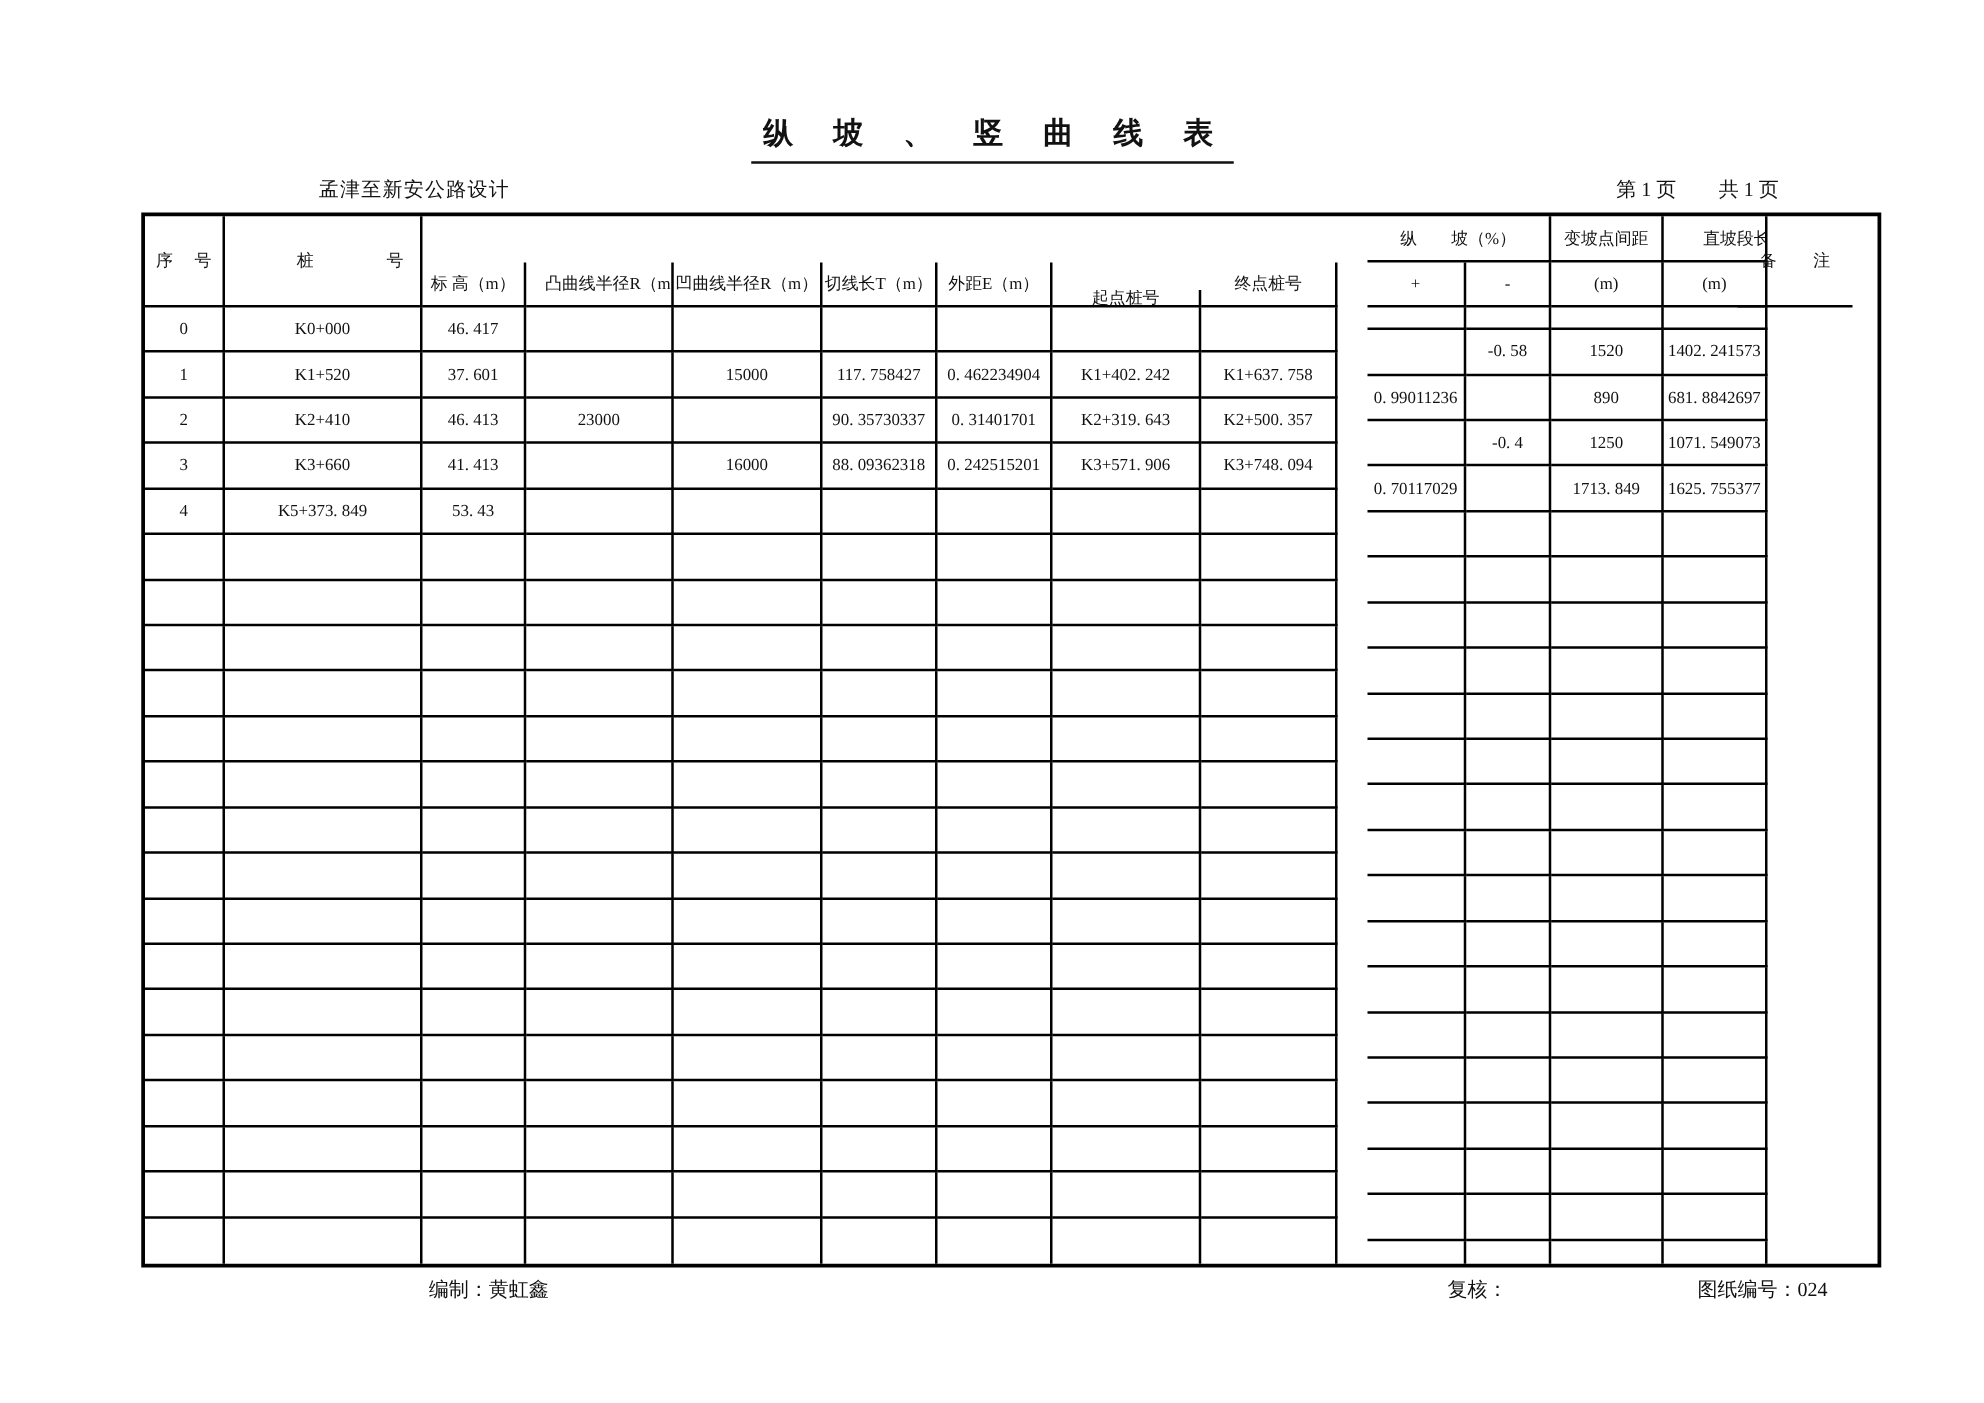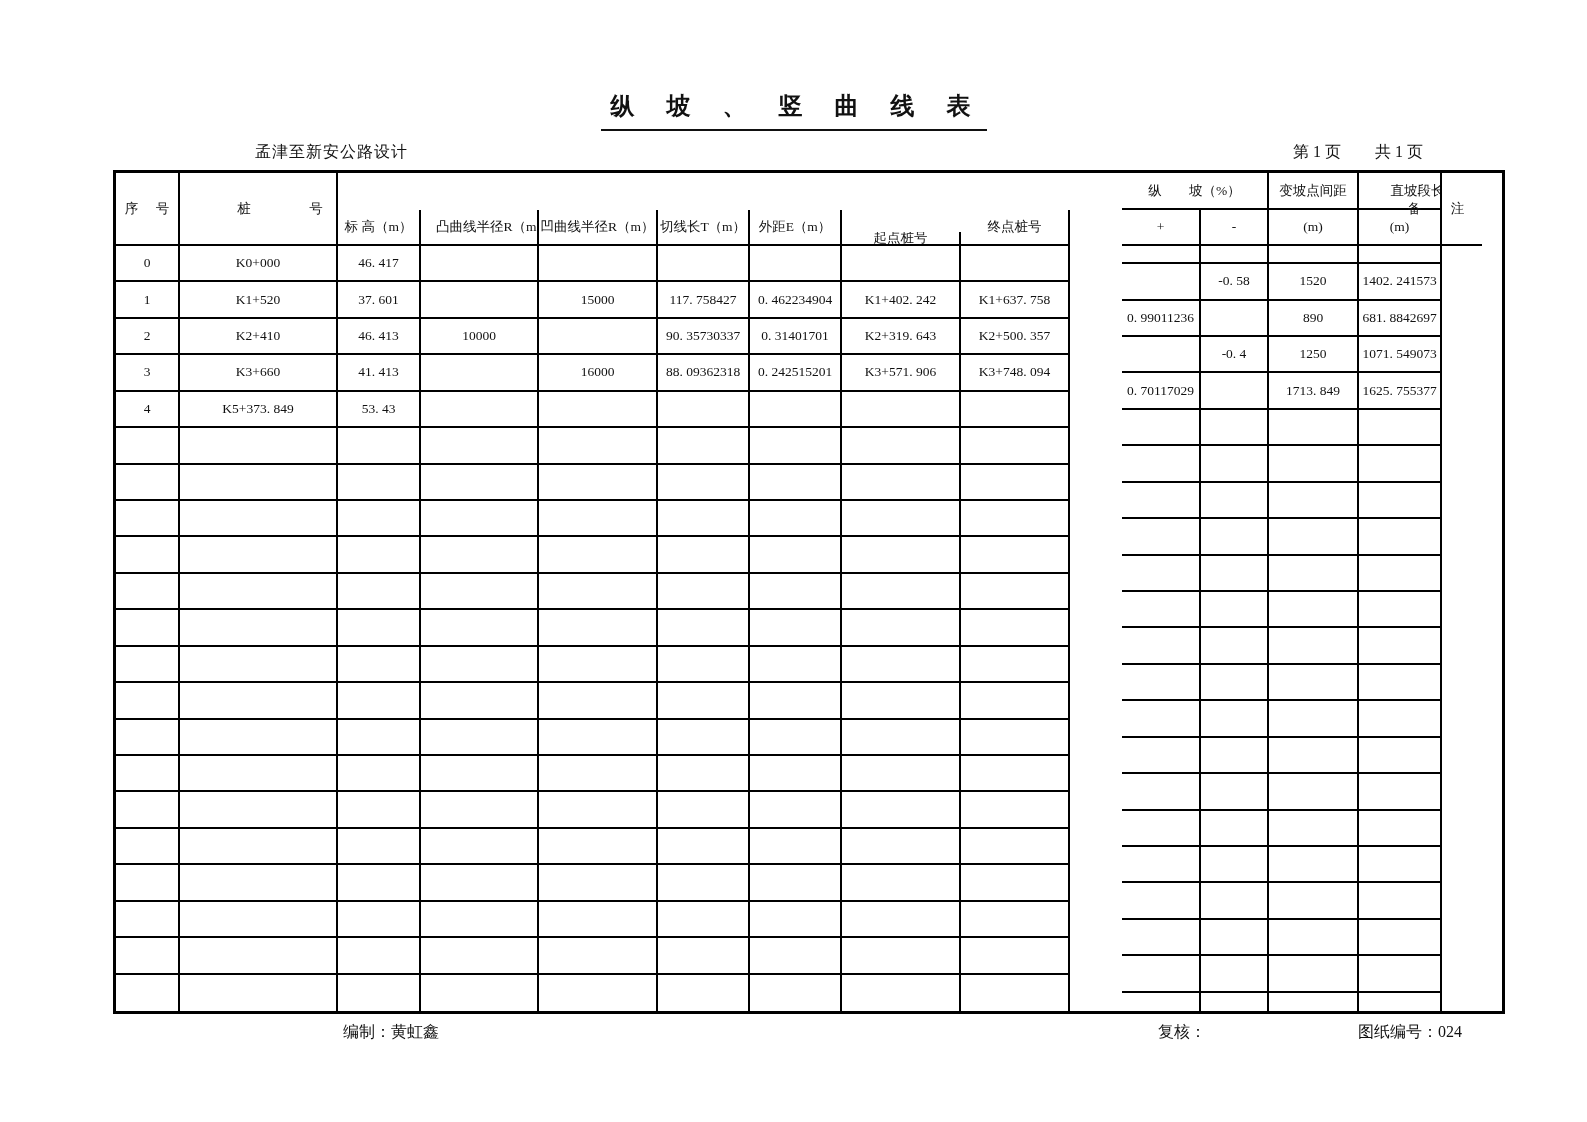--- a/index.html
+++ b/index.html
@@ -17,21 +17,21 @@
     letter-spacing:6px; word-spacing:14px;
     border-bottom:2px solid #111; padding:0 10px 7px 10px; white-space:nowrap;
   }
   .subtitle { position:absolute; top:142px; left:255px; font-size:16px; letter-spacing:1px; }
   .pageinfo { position:absolute; top:142px; left:1293px; font-size:16px; white-space:nowrap; }
   .pageinfo .gap { display:inline-block; width:34px; }
 
   .tbl { position:absolute; left:113px; top:170px; width:1392px; height:844px; border:3px solid #000; background:#fff; }
   .sec { position:absolute; top:0; height:100%; }
   .sec-main   { left:0;     width:954px; }
-  .sec-slope  { left:1006px; width:320px; }
+  .sec-slope  { left:978px; width:320px; }
   .sec-remark { left:1274px; width:92px; }
 
   .main-header {
     display:grid; height:73px;
     grid-template-columns:64px 158px 83px 118px 119px 92px 92px 119px 109px;
     grid-template-rows:37px 36px;
   }
   .slope-header {
     display:grid; height:73px;
     grid-template-columns:79px 68px 90px 83px;
@@ -127,21 +127,21 @@
           <div class="cell">37. 601</div>
           <div class="cell"></div>
           <div class="cell">15000</div>
           <div class="cell">117. 758427</div>
           <div class="cell">0. 462234904</div>
           <div class="cell">K1+402. 242</div>
           <div class="cell">K1+637. 758</div>
           <div class="cell">2</div>
           <div class="cell">K2+410</div>
           <div class="cell">46. 413</div>
-          <div class="cell">10000</div>
+          <div class="cell">23000</div>
           <div class="cell"></div>
           <div class="cell">90. 35730337</div>
           <div class="cell">0. 31401701</div>
           <div class="cell">K2+319. 643</div>
           <div class="cell">K2+500. 357</div>
           <div class="cell">3</div>
           <div class="cell">K3+660</div>
           <div class="cell">41. 413</div>
           <div class="cell"></div>
           <div class="cell">16000</div>

